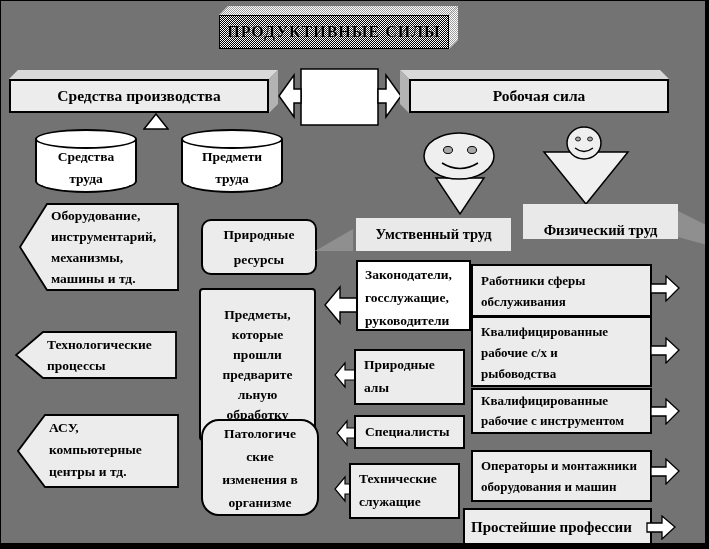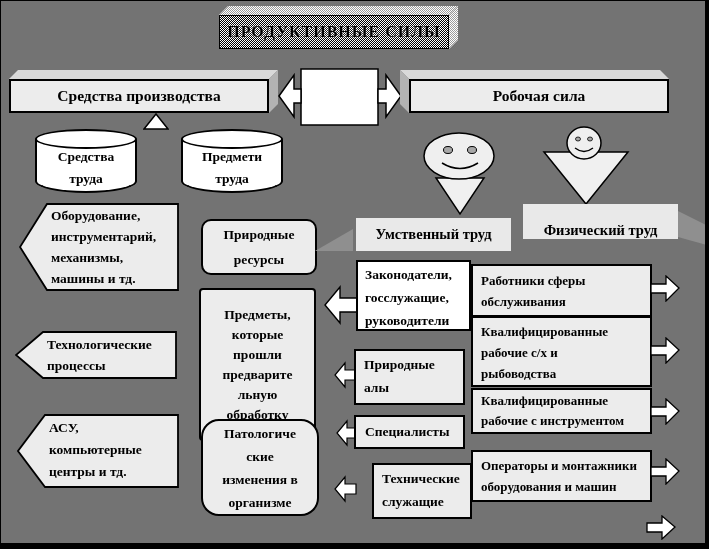--- a/index.html
+++ b/index.html
@@ -179,21 +179,21 @@
   <svg class="abs" style="left:334px;top:418px;z-index:0;" width="24" height="28" viewBox="0 0 24 28">
     <polygon points="23,9 12,9 12,2 2,14 12,26 12,19 23,19" fill="#ffffff" stroke="#000" stroke-width="1.2"></polygon>
   </svg>
   <div class="abs box" style="left:353px;top:414px;width:111px;height:34px;z-index:1;">
     <div class="txt" style="padding:5px 0 0 9px;font-size:13.5px;line-height:20px;">Специалисты</div>
   </div>
 
   <svg class="abs" style="left:332px;top:474px;z-index:0;" width="24" height="28" viewBox="0 0 24 28">
     <polygon points="23,9 12,9 12,2 2,14 12,26 12,19 23,19" fill="#ffffff" stroke="#000" stroke-width="1.2"></polygon>
   </svg>
-  <div class="abs box" style="left:371px;top:462px;width:100px;height:56px;z-index:1;">
+  <div class="abs box" style="left:348px;top:462px;width:111px;height:56px;z-index:1;">
     <div class="txt" style="padding:2px 0 0 8px;font-size:13.5px;line-height:23px;">Технические
 служащие</div>
   </div>
 
   <div class="abs box" style="left:470px;top:263px;width:181px;height:53px;">
     <div class="txt" style="padding:4px 0 0 8px;font-size:13px;line-height:21px;">Работники сферы
 обслуживания</div>
   </div>
   <svg class="abs" style="left:649px;top:274px;" width="30" height="27" viewBox="0 0 30 27">
     <polygon points="1,9 16,9 16,1 29,13 16,26 16,18 1,18" fill="#ffffff" stroke="#000" stroke-width="1.3"></polygon>
@@ -217,17 +217,20 @@
   </svg>
 
   <div class="abs box" style="left:470px;top:449px;width:181px;height:52px;">
     <div class="txt" style="padding:3px 0 0 8px;font-size:13px;line-height:21px;">Операторы и монтажники
 оборудования и машин</div>
   </div>
   <svg class="abs" style="left:649px;top:457px;" width="30" height="27" viewBox="0 0 30 27">
     <polygon points="1,9 16,9 16,1 29,13 16,26 16,18 1,18" fill="#ffffff" stroke="#000" stroke-width="1.3"></polygon>
   </svg>
 
+  <div class="abs box" style="left:462px;top:507px;width:189px;height:38px;">
+    <div class="txt" style="padding:4px 0 0 6px;font-size:15px;line-height:26px;white-space:nowrap;">Простейшие профессии</div>
+  </div>
   <svg class="abs" style="left:645px;top:514px;" width="30" height="25" viewBox="0 0 30 25">
     <polygon points="1,8 16,8 16,1 29,12 16,24 16,17 1,17" fill="#ffffff" stroke="#000" stroke-width="1.3"></polygon>
   </svg>
 
 </div>
 
 </body></html>

